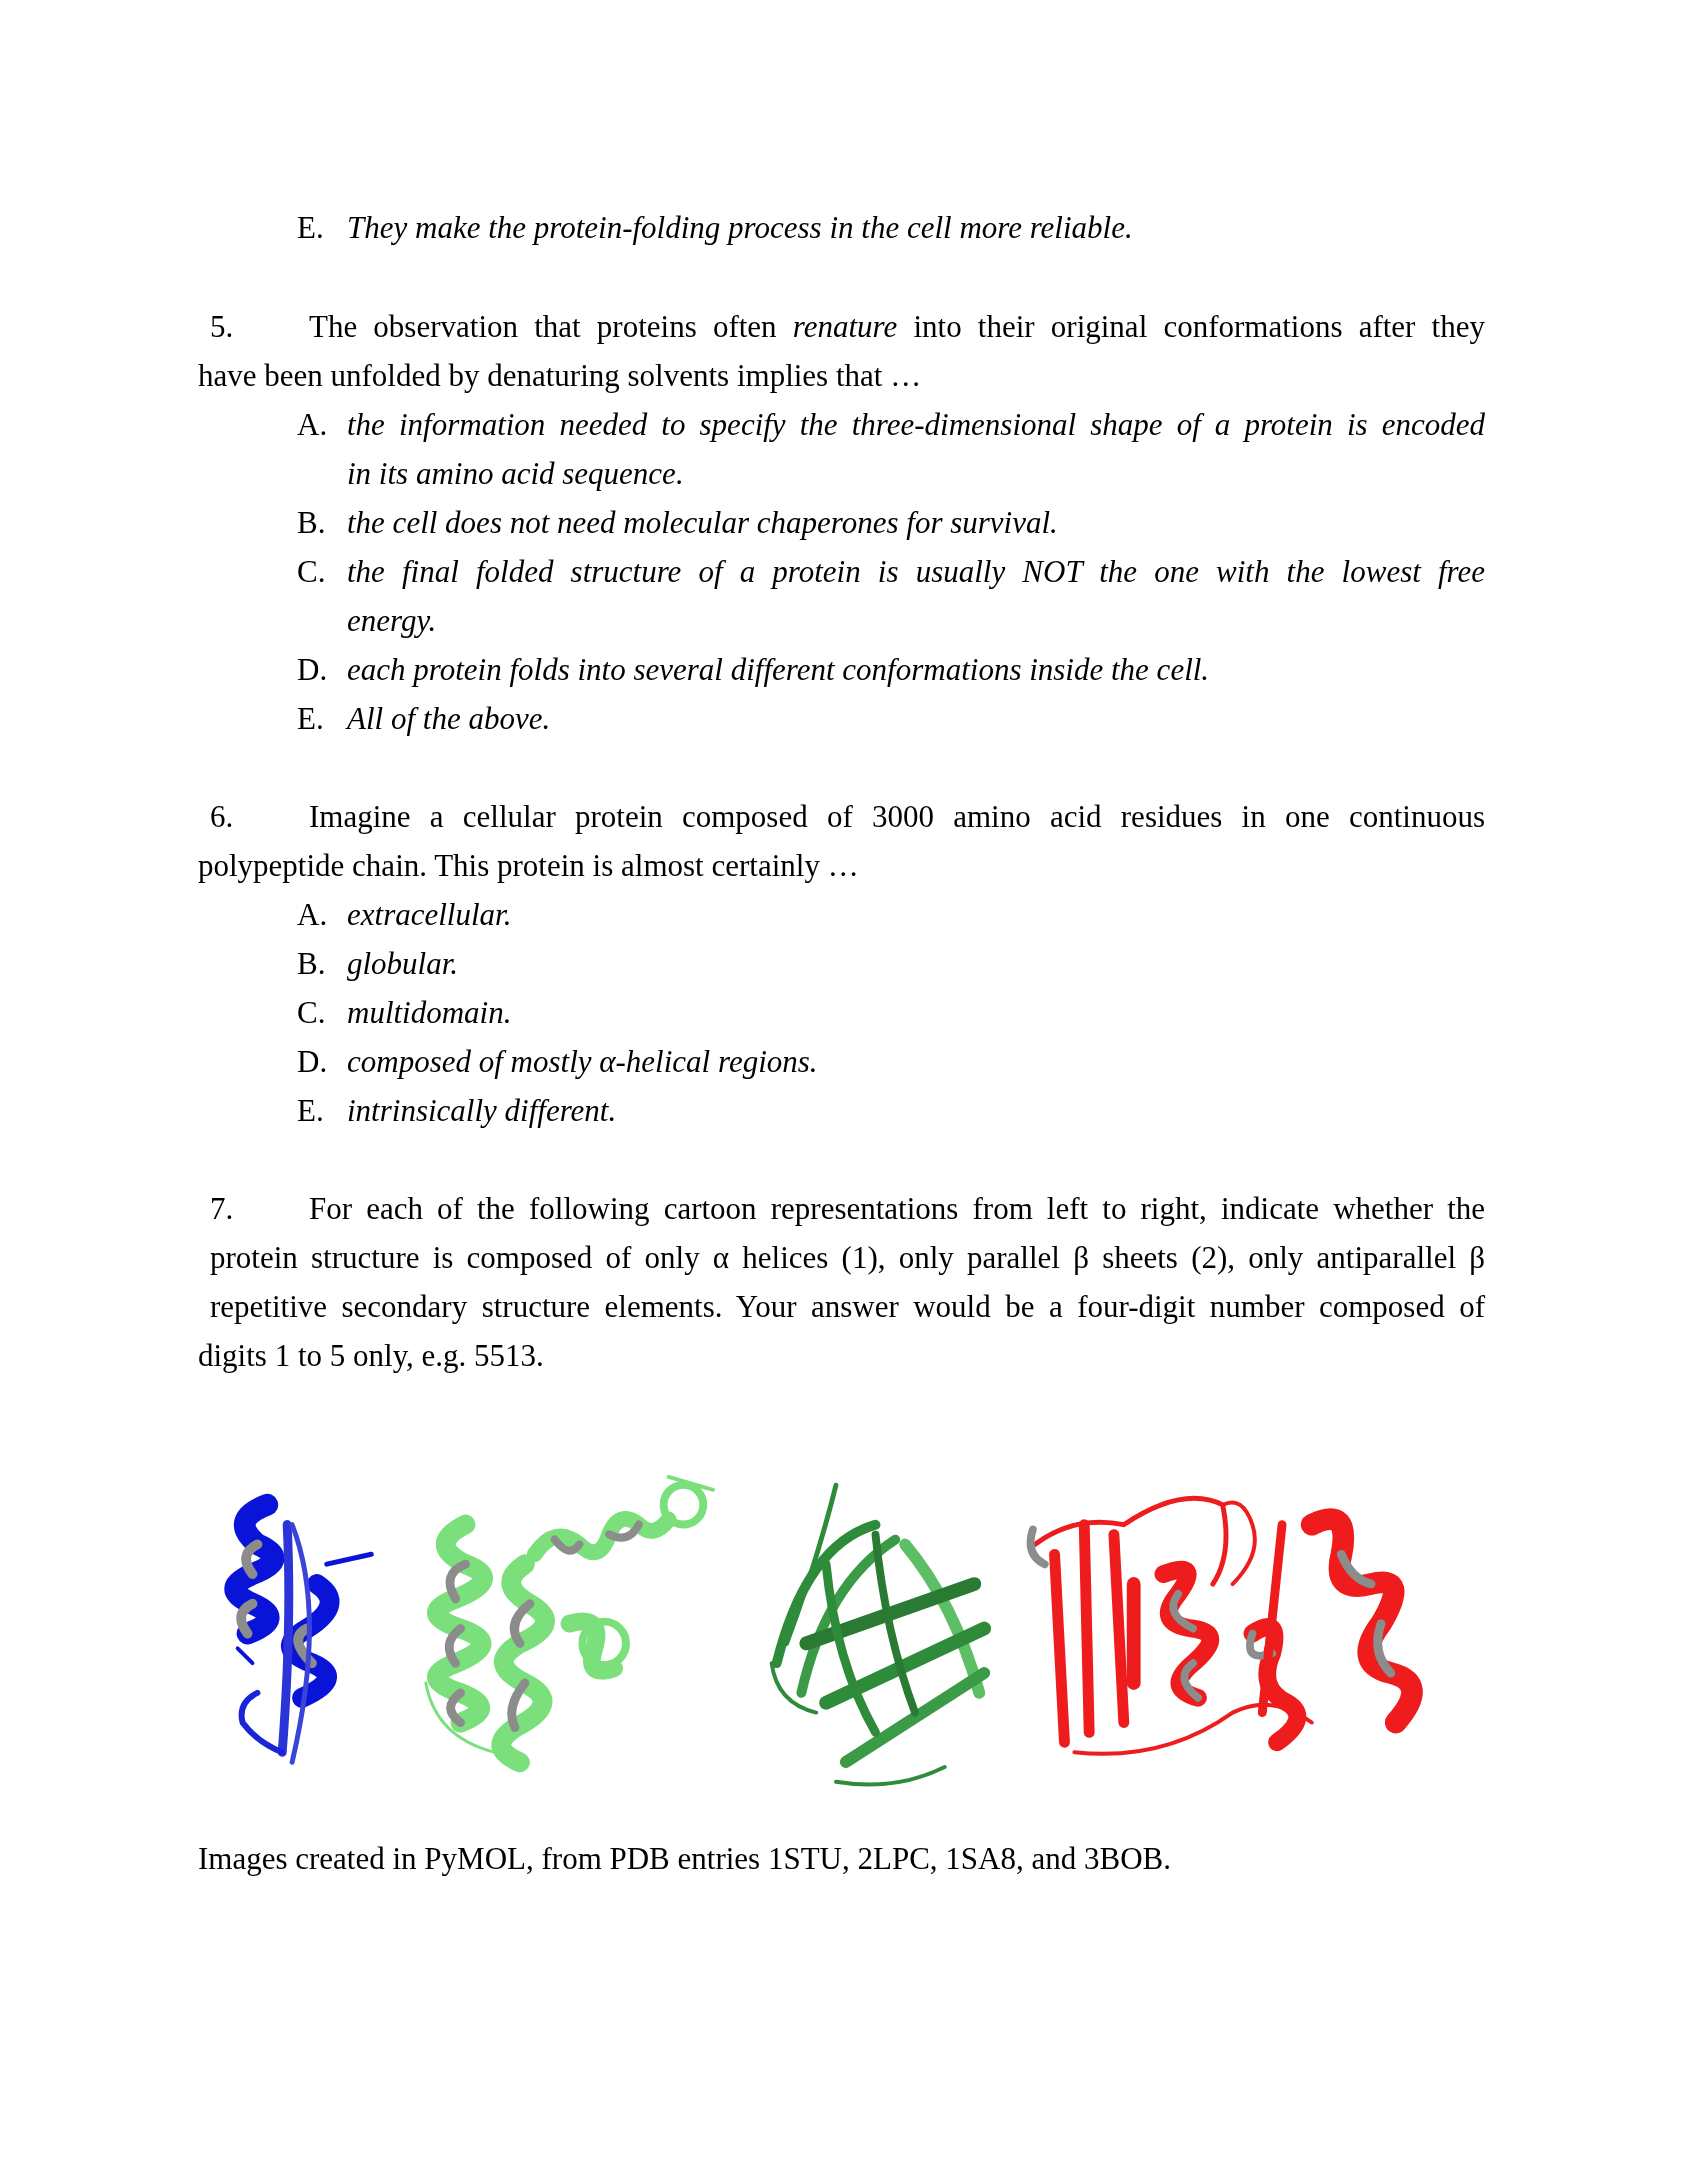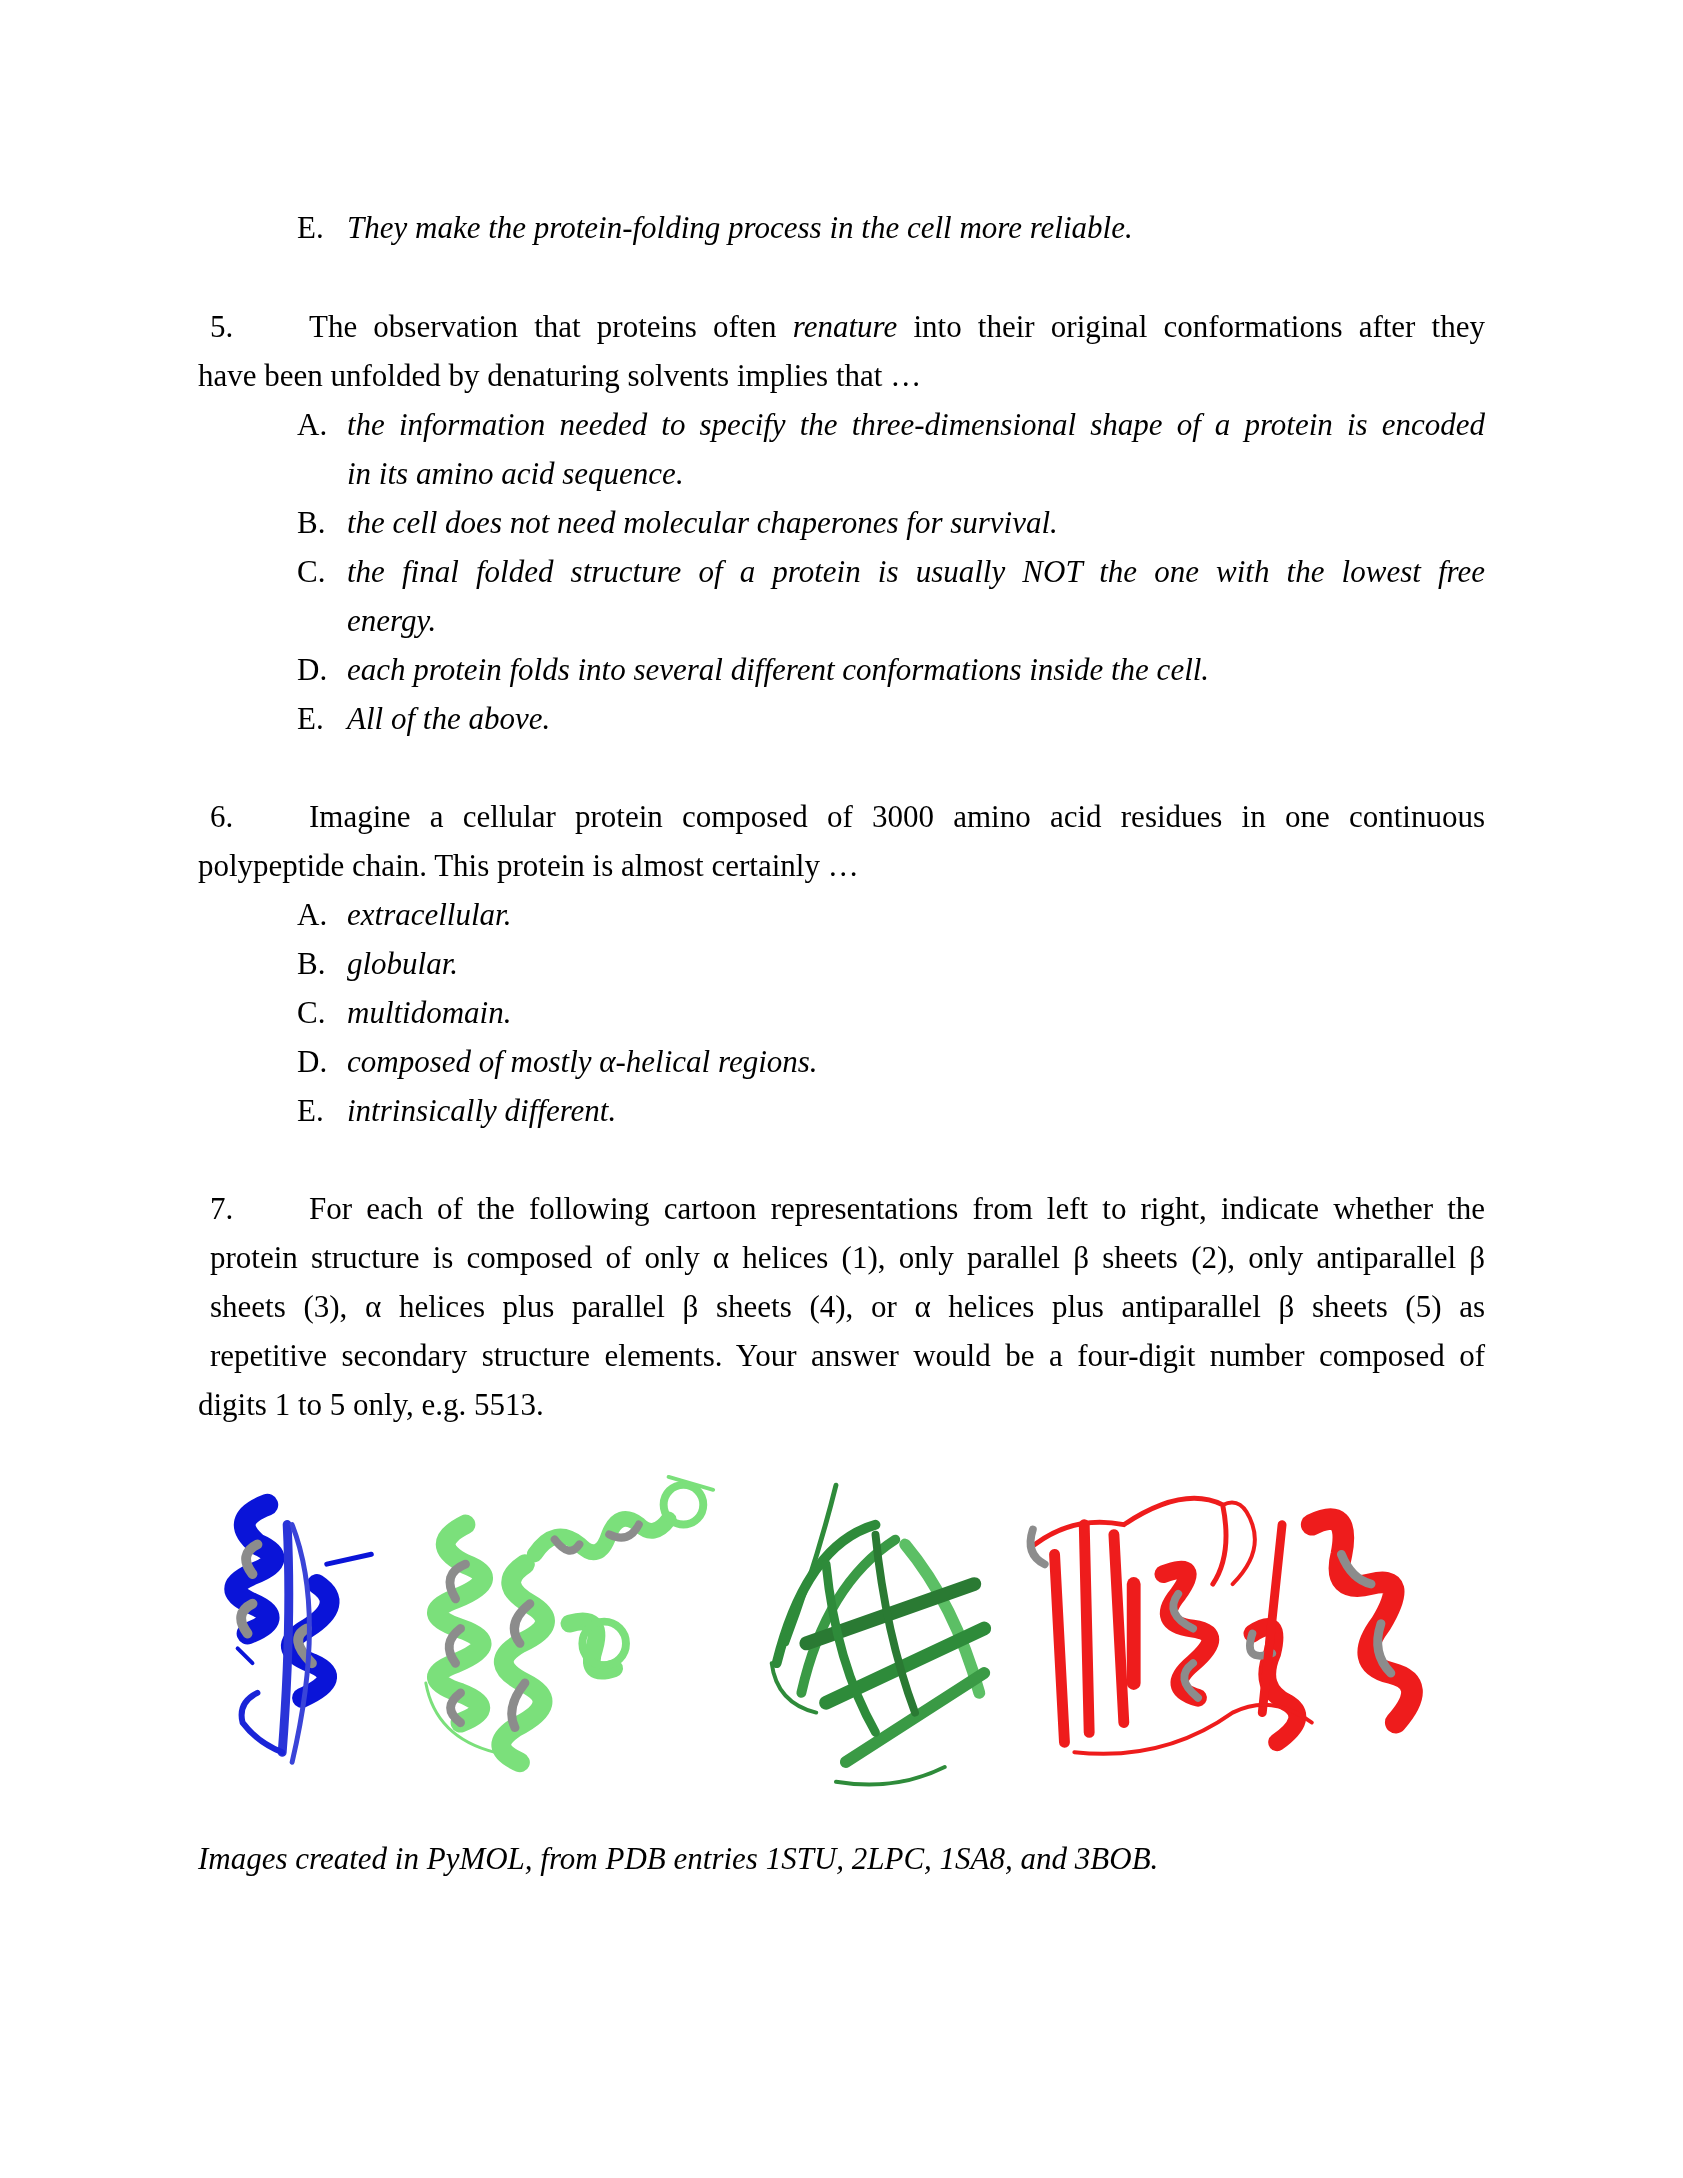--- a/index.html
+++ b/index.html
@@ -9,21 +9,21 @@
   .line { line-height: 49px; }
   .justify { text-align: justify; text-align-last: justify; margin-left: 12px; }
   .qhead { position: absolute; left: 0; width: 1287px; }
   .qnum { display: inline-block; width: 99px; }
   .opts { position: absolute; left: 99px; width: 1188px; }
   .opt { display: flex; line-height: 49px; }
   .opt .lbl { width: 50px; flex: none; }
   .opt .txt { flex: 1; text-align: justify; font-style: italic; }
   .figrow { position: absolute; left: 0; top: 1465px; width: 1287px; height: 337px; }
   .prot { position: absolute; top: 0; }
-  .caption { position: absolute; left: 0; top: 1839px; font-style: italic; line-height: 40px; }
+  .caption { position: absolute; left: 0; top: 1839px; line-height: 40px; }
   em { font-style: italic; }
 </style>
 </head>
 <body>
 
 <div class="page">
 
   <div class="opts" style="top:203px">
     <div class="opt">
       <span class="lbl">E.</span>
@@ -87,21 +87,20 @@
       </div>
     <div class="opt">
         <span class="lbl">E.</span>
         <span class="txt">intrinsically different.</span>
       </div>
   </div>
 
   <div class="qhead" style="top:1184px">
     <div class="line justify"><span class="qnum">7.</span><span>For each of the following cartoon representations from left to right, indicate whether the</span></div>
     <div class="line justify">protein structure is composed of only α helices (1), only parallel β sheets (2), only antiparallel β</div>
-    <div class="line justify">sheets (3), α helices plus parallel β sheets (4), or α helices plus antiparallel β sheets (5) as</div>
     <div class="line justify">repetitive secondary structure elements. Your answer would be a four-digit number composed of</div>
     <div class="line">digits 1 to 5 only, e.g. 5513.</div>
   </div>
 
   <div class="figrow">
 
     <svg class="prot" style="left:0" width="208" height="337" viewBox="0 0 210 340">
       <g fill="none" stroke-linecap="round">
         <path d="M70 40 Q30 55 60 80 Q95 95 55 110 Q20 125 55 140 Q90 155 50 170" stroke="#0a14d8" stroke-width="22"></path>
         <path d="M60 80 Q40 90 55 110" stroke="#8c8c8c" stroke-width="10"></path>

